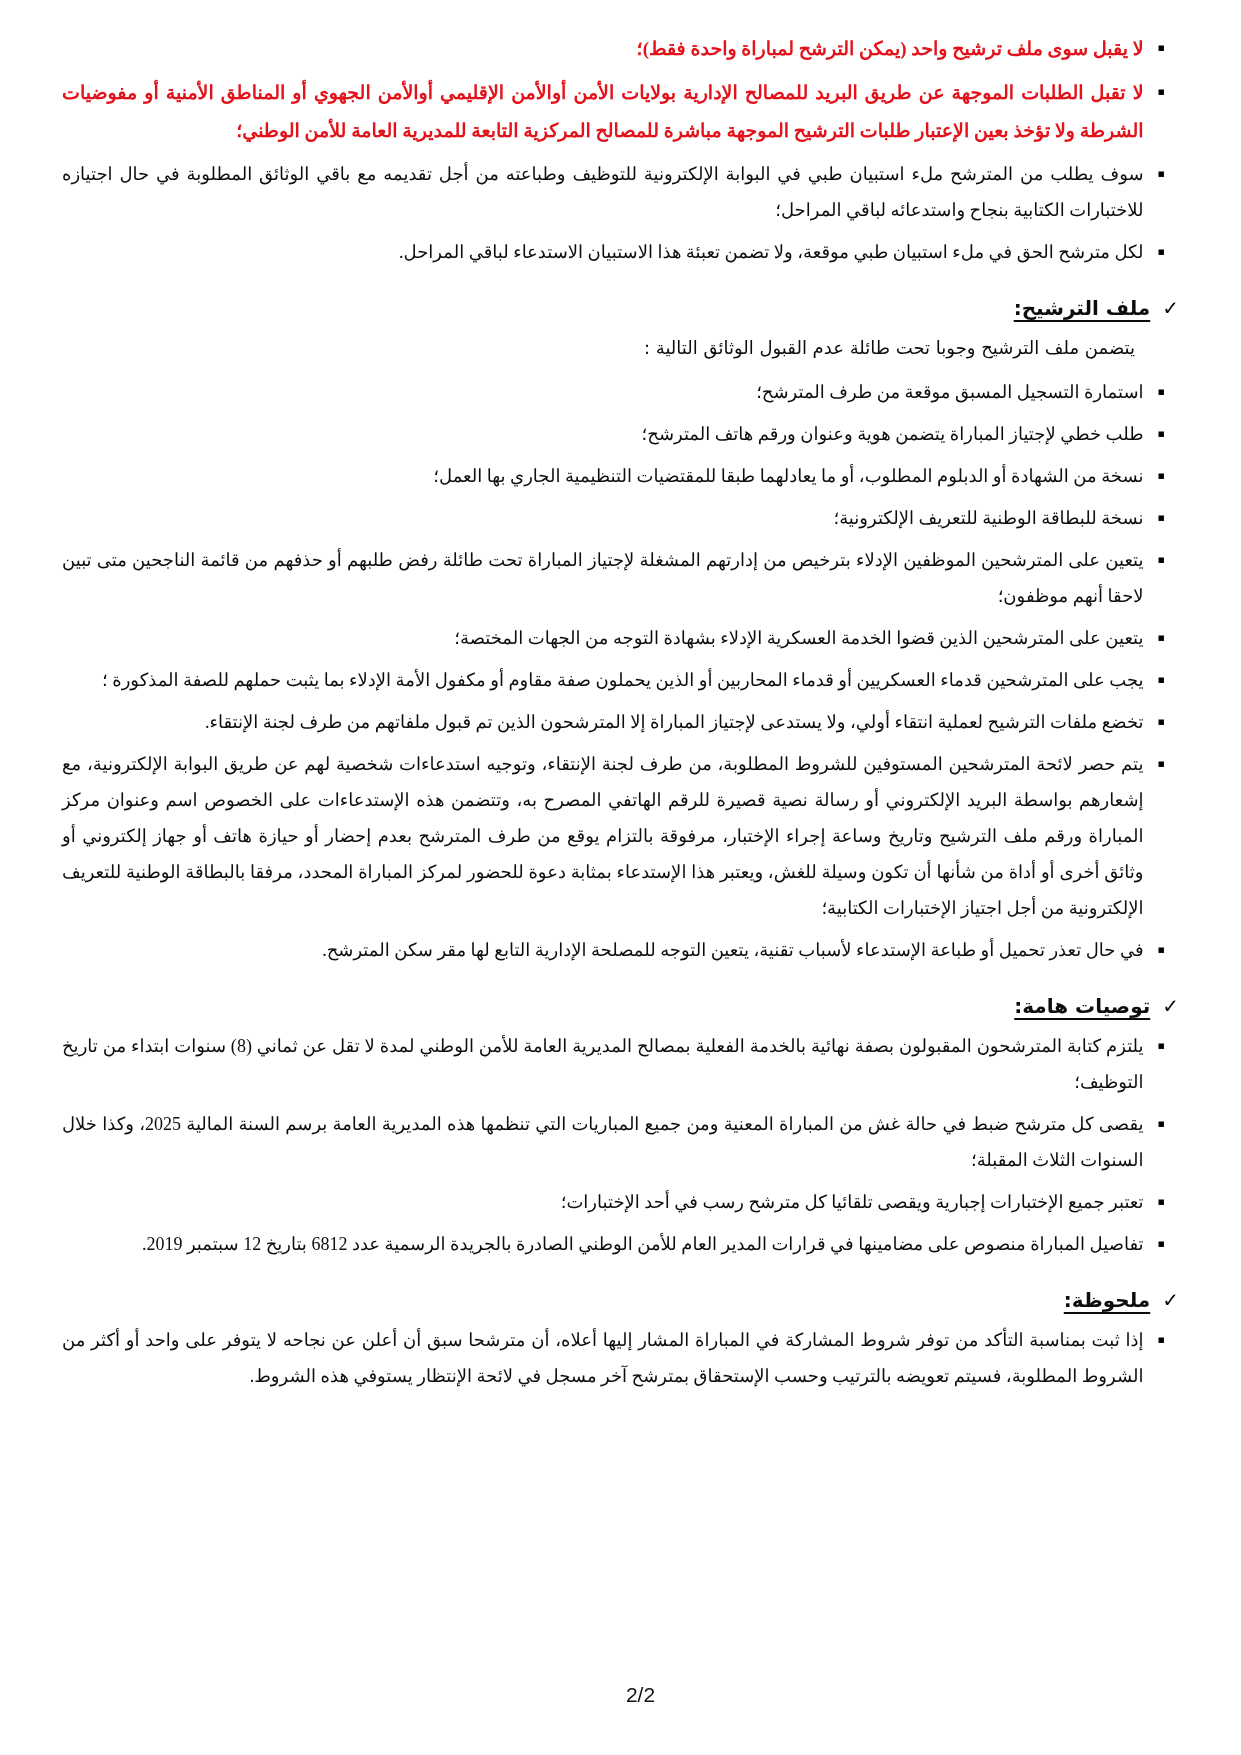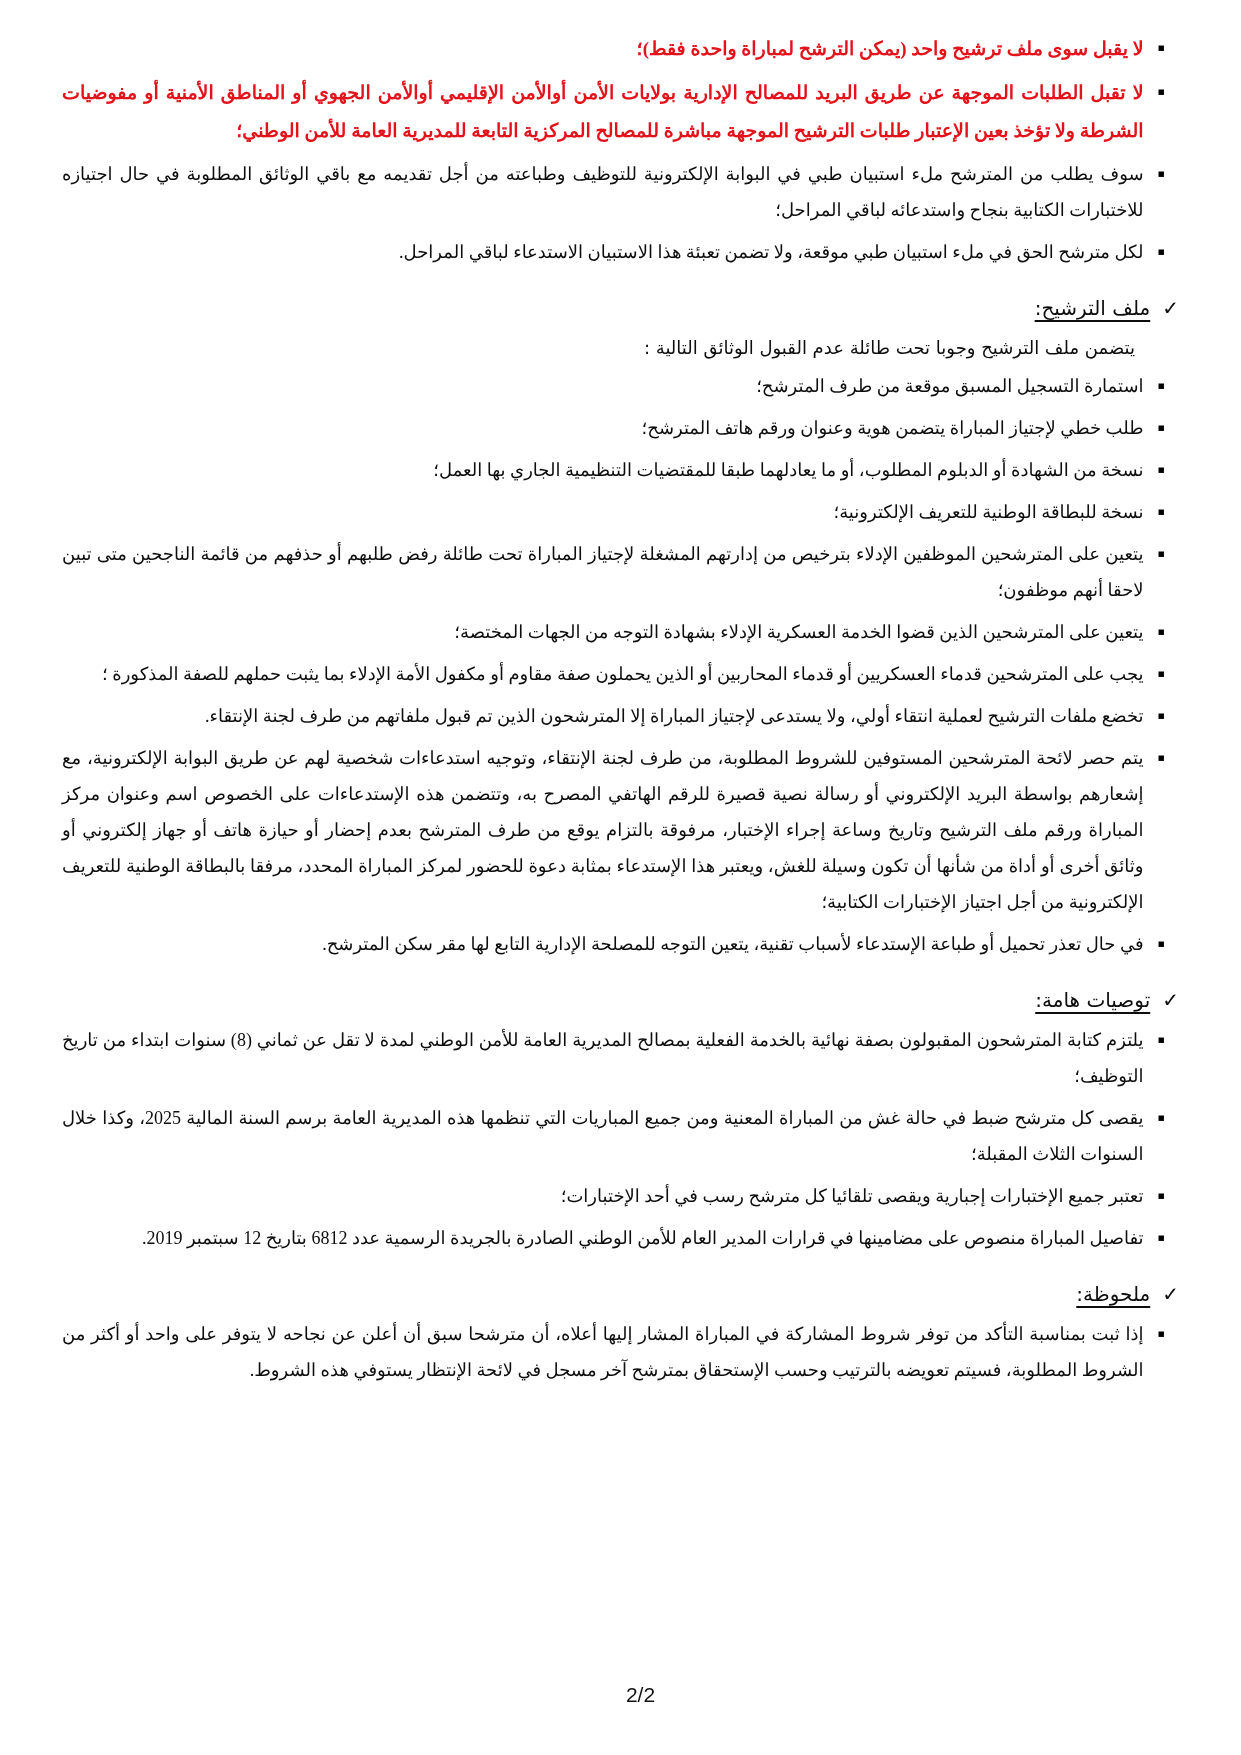--- a/index.html
+++ b/index.html
@@ -55,27 +55,27 @@
   }
   .check {
     flex: 0 0 auto;
     font-size: 20px;
     font-weight: 700;
     color: #0d0d0d;
   }
   .heading-text {
     margin: 0;
     font-size: 20px;
-    font-weight: 400;
+    font-weight: 700;
     text-decoration: underline;
     text-underline-offset: 5px;
     color: #0d0d0d;
   }
   .intro {
-    margin: 0 46px 2px 0;
+    margin: 0 46px 8px 0;
     font-size: 18px;
     line-height: 2.0;
     text-align: right;
   }
   .footer {
     position: absolute;
     bottom: 48px;
     left: 0;
     right: 0;
     text-align: center;

